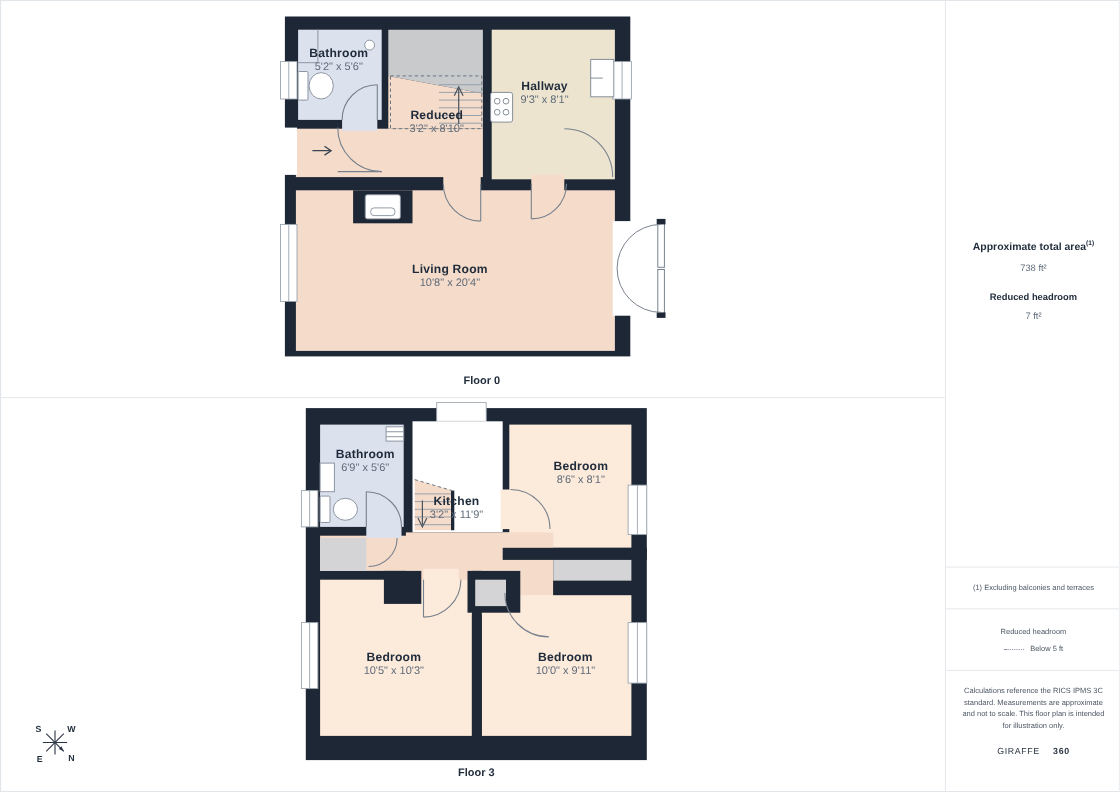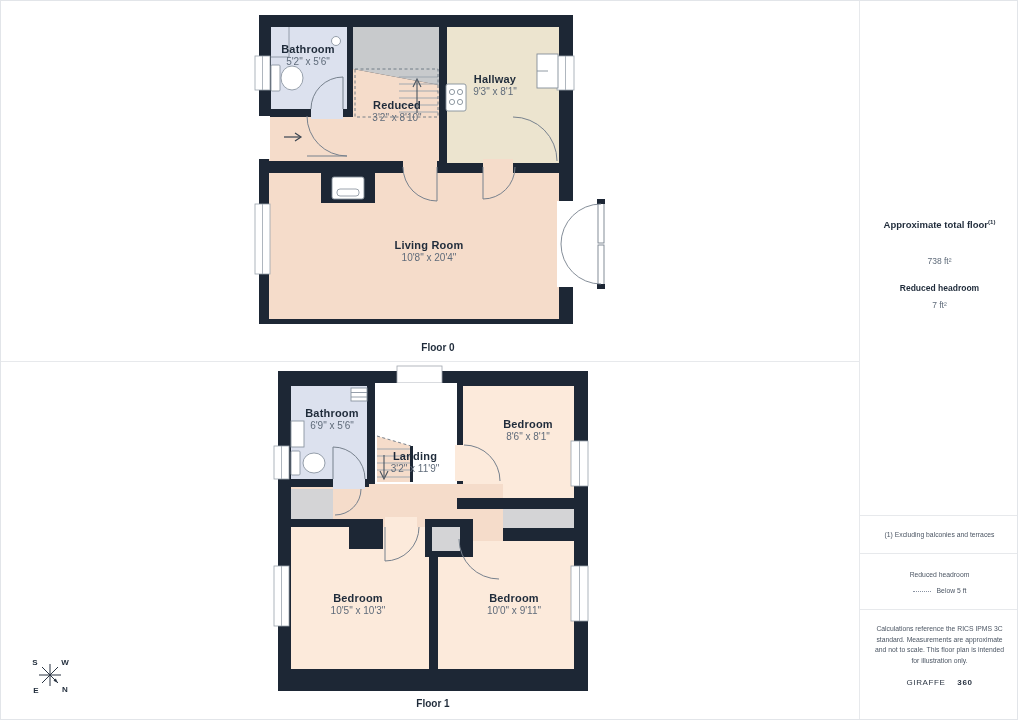--- a/index.html
+++ b/index.html
@@ -220,69 +220,69 @@
       <div class="room-dims">5'2" x 5'6"</div>
     </div>
     <div class="room-label" style="left:396px;top:110px">
       <div class="room-name">Reduced</div>
       <div class="room-dims">3'2" x 8'10"</div>
     </div>
     <div class="room-label" style="left:494px;top:84px">
       <div class="room-name">Hallway</div>
       <div class="room-dims">9'3" x 8'1"</div>
     </div>
-    <div class="room-label" style="left:428px;top:250px">
+    <div class="room-label" style="left:408px;top:250px">
       <div class="room-name">Living Room</div>
       <div class="room-dims">10'8" x 20'4"</div>
     </div>
     <div class="floor-caption" style="left:437px;top:346px">Floor 0</div>
 
     <div class="room-label" style="left:331px;top:418px">
       <div class="room-name">Bathroom</div>
       <div class="room-dims">6'9" x 5'6"</div>
     </div>
     <div class="room-label" style="left:414px;top:461px">
-      <div class="room-name">Landing</div>
+      <div class="room-name">Kitchen</div>
       <div class="room-dims">3'2" x 11'9"</div>
     </div>
     <div class="room-label" style="left:527px;top:429px">
       <div class="room-name">Bedroom</div>
       <div class="room-dims">8'6" x 8'1"</div>
     </div>
     <div class="room-label" style="left:357px;top:603px">
       <div class="room-name">Bedroom</div>
       <div class="room-dims">10'5" x 10'3"</div>
     </div>
     <div class="room-label" style="left:513px;top:603px">
       <div class="room-name">Bedroom</div>
       <div class="room-dims">10'0" x 9'11"</div>
     </div>
-    <div class="floor-caption" style="left:432px;top:702px">Floor 1</div>
+    <div class="floor-caption" style="left:432px;top:702px">Floor 3</div>
 
     <div id="main-divider"></div>
 
     <svg id="compass" viewBox="0 0 62 62">
       <g stroke="#2a3442" stroke-width="1">
         <line x1="31" y1="19" x2="31" y2="41"></line>
         <line x1="20" y1="30" x2="42" y2="30"></line>
         <line x1="23" y1="22" x2="39" y2="38"></line>
         <line x1="23" y1="38" x2="39" y2="22"></line>
       </g>
       <polygon points="39,38 34.5,35.8 36.8,33.5" fill="#2a3442"></polygon>
       <text class="compass-letter" x="16" y="20" text-anchor="middle">S</text>
       <text class="compass-letter" x="46" y="20" text-anchor="middle">W</text>
       <text class="compass-letter" x="17" y="48" text-anchor="middle">E</text>
       <text class="compass-letter" x="46" y="47" text-anchor="middle">N</text>
     </svg>
   </div>
 
   <div id="sidebar">
     <div class="sb-center" style="top:218px">
-      <div class="sb-h1"><span>Approximate total floor</span><sup>(1)</sup></div>
-      <div class="sb-val" style="margin-top:26px">738 ft²</div>
+      <div class="sb-h1"><span>Approximate total area</span><sup>(1)</sup></div>
+      <div class="sb-val" style="margin-top:8px">738 ft²</div>
       <div class="sb-h2" style="margin-top:17px">Reduced headroom</div>
       <div class="sb-val" style="margin-top:7px">7 ft²</div>
     </div>
 
     <div class="sb-divider" style="top:514px"></div>
     <div class="sb-center" style="top:530px">
       <div class="sb-note">(1) Excluding balconies and terraces</div>
     </div>
 
     <div class="sb-divider" style="top:552px"></div>

